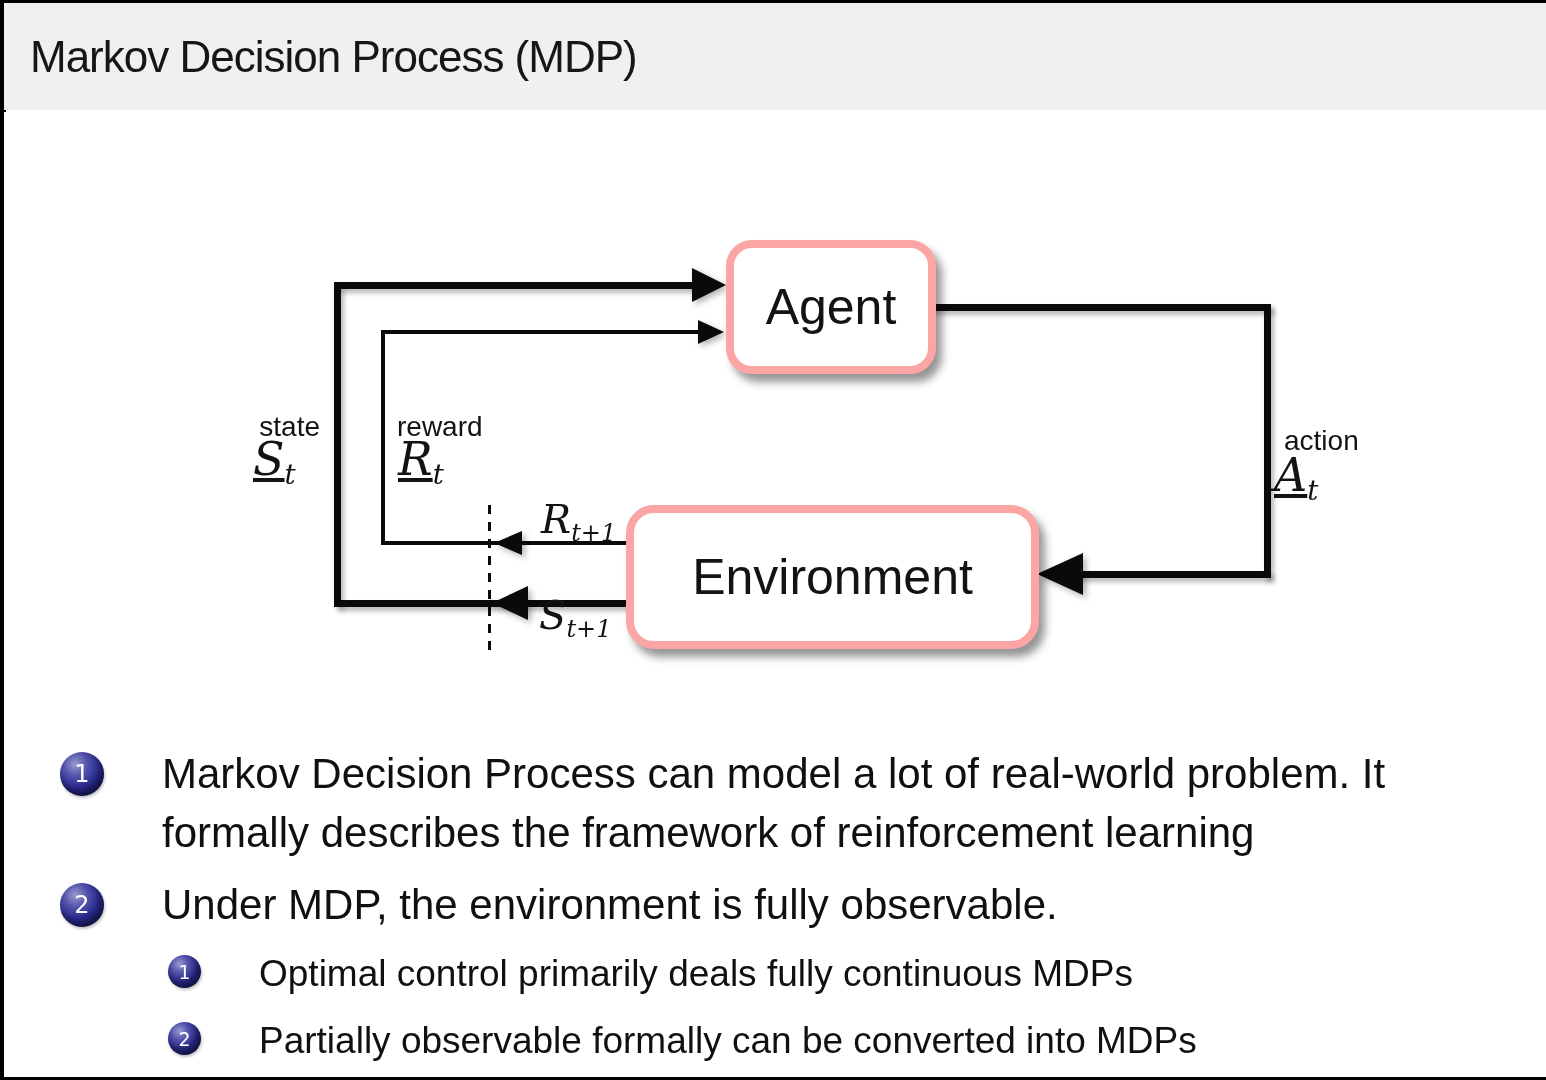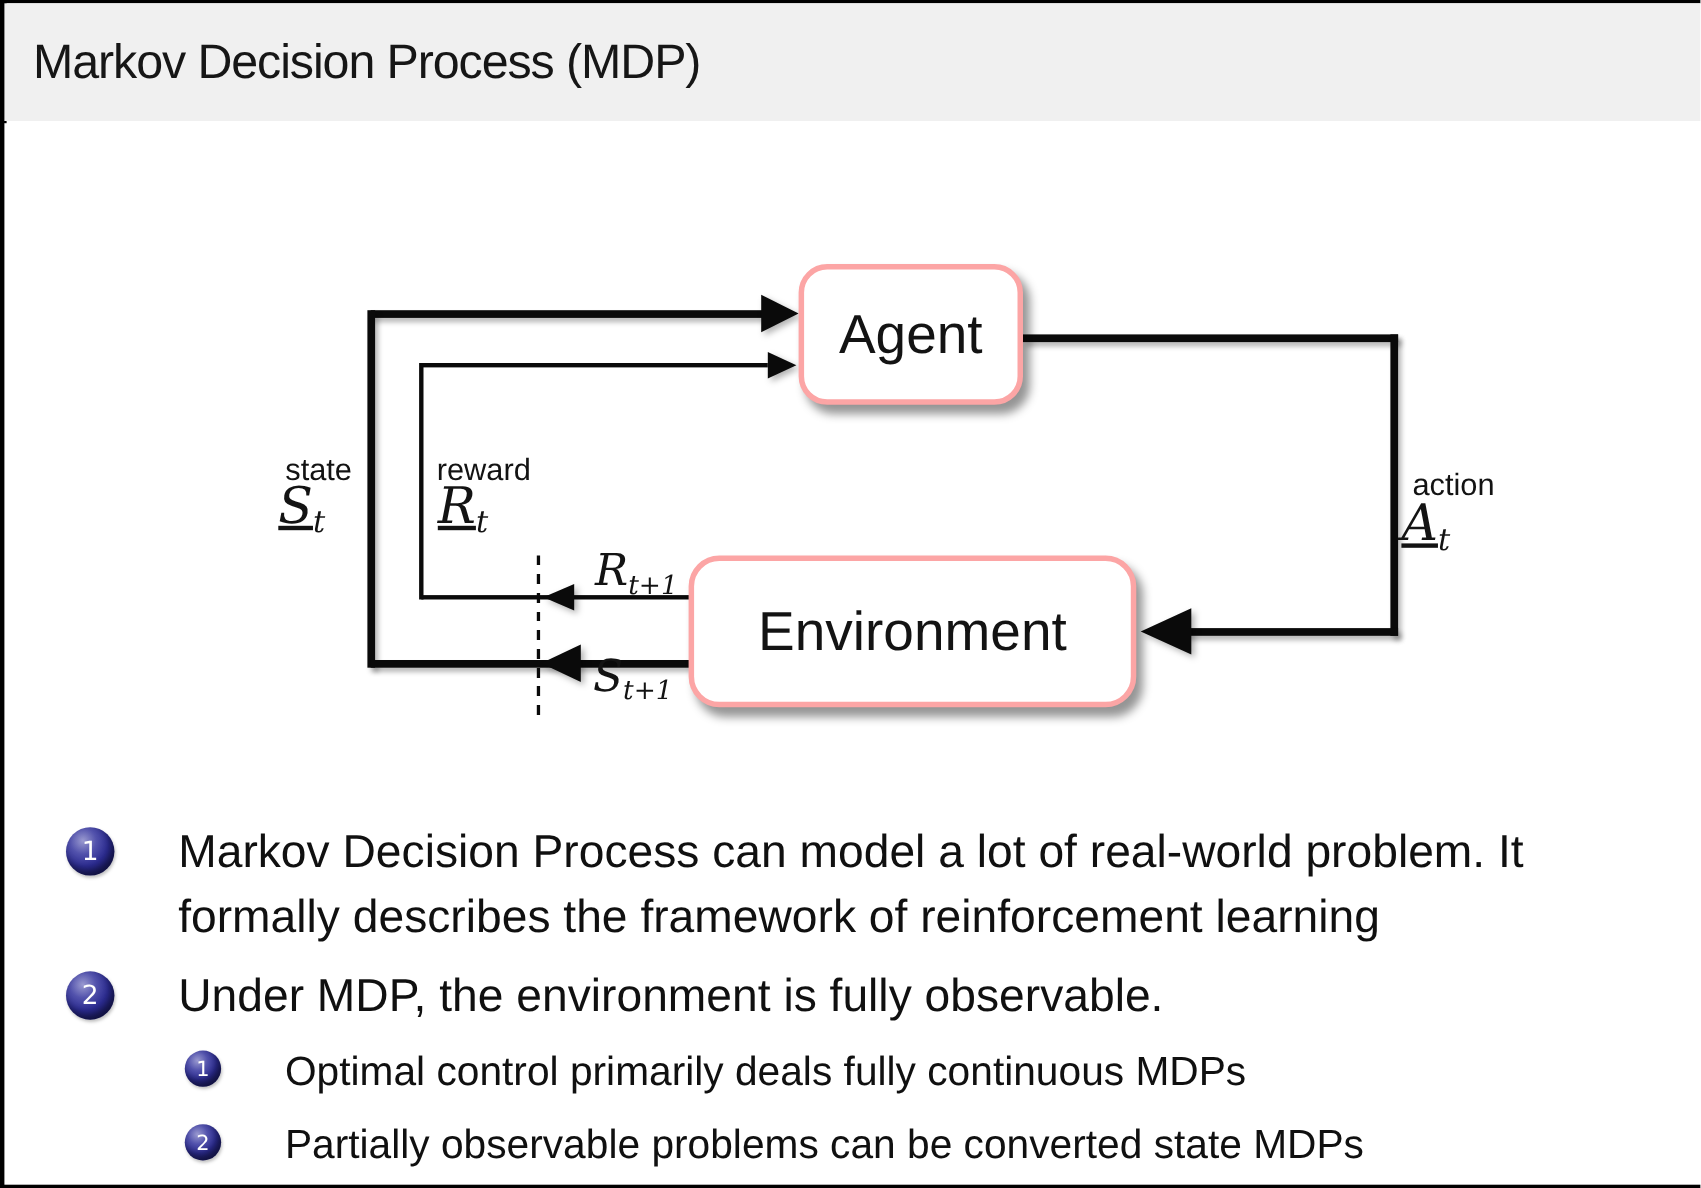--- a/index.html
+++ b/index.html
@@ -28,21 +28,21 @@
   .seg{position:absolute;background:#0a0a0a;}
   .seg.shadowed{box-shadow:3px 4px 5px rgba(0,0,0,0.28);}
   .arrow{position:absolute;width:0;height:0;filter:drop-shadow(3px 3px 3px rgba(0,0,0,0.3));}
   .arrow.right{border-top:17px solid transparent;border-bottom:17px solid transparent;border-left:34px solid #0a0a0a;}
   .arrow.right.small{border-top:12px solid transparent;border-bottom:12px solid transparent;border-left:26px solid #0a0a0a;}
   .arrow.left{border-top:17px solid transparent;border-bottom:17px solid transparent;border-right:36px solid #0a0a0a;}
   .arrow.left.small{border-top:12px solid transparent;border-bottom:12px solid transparent;border-right:28px solid #0a0a0a;}
   .arrow.left.big{border-top:21px solid transparent;border-bottom:21px solid transparent;border-right:46px solid #0a0a0a;}
 
   .node{
-    position:absolute;background:#fff;border:5px solid #fca5a5;border-radius:28px;
+    position:absolute;background:#fff;border:8px solid #fca5a5;border-radius:28px;
     display:flex;align-items:center;justify-content:center;
     box-shadow:6px 8px 9px rgba(0,0,0,0.42);
   }
   .node .node-label{font-size:50px;color:#131313;}
 
   .dashline{
     position:absolute;width:3px;
     background:repeating-linear-gradient(to bottom,#0a0a0a 0 9px,transparent 9px 17px);
   }
 
@@ -134,16 +134,16 @@
     <div class="b-text">Under MDP, the environment is fully observable.</div>
   </div>
 
   <div class="b-row b-sub">
     <div class="ball ball-sm">1</div>
     <div class="b-text">Optimal control primarily deals fully continuous MDPs</div>
   </div>
 
   <div class="b-row b-sub">
     <div class="ball ball-sm">2</div>
-    <div class="b-text">Partially observable problems can be converted state MDPs</div>
+    <div class="b-text">Partially observable formally can be converted into MDPs</div>
   </div>
 
 </div>
 
 </body></html>

